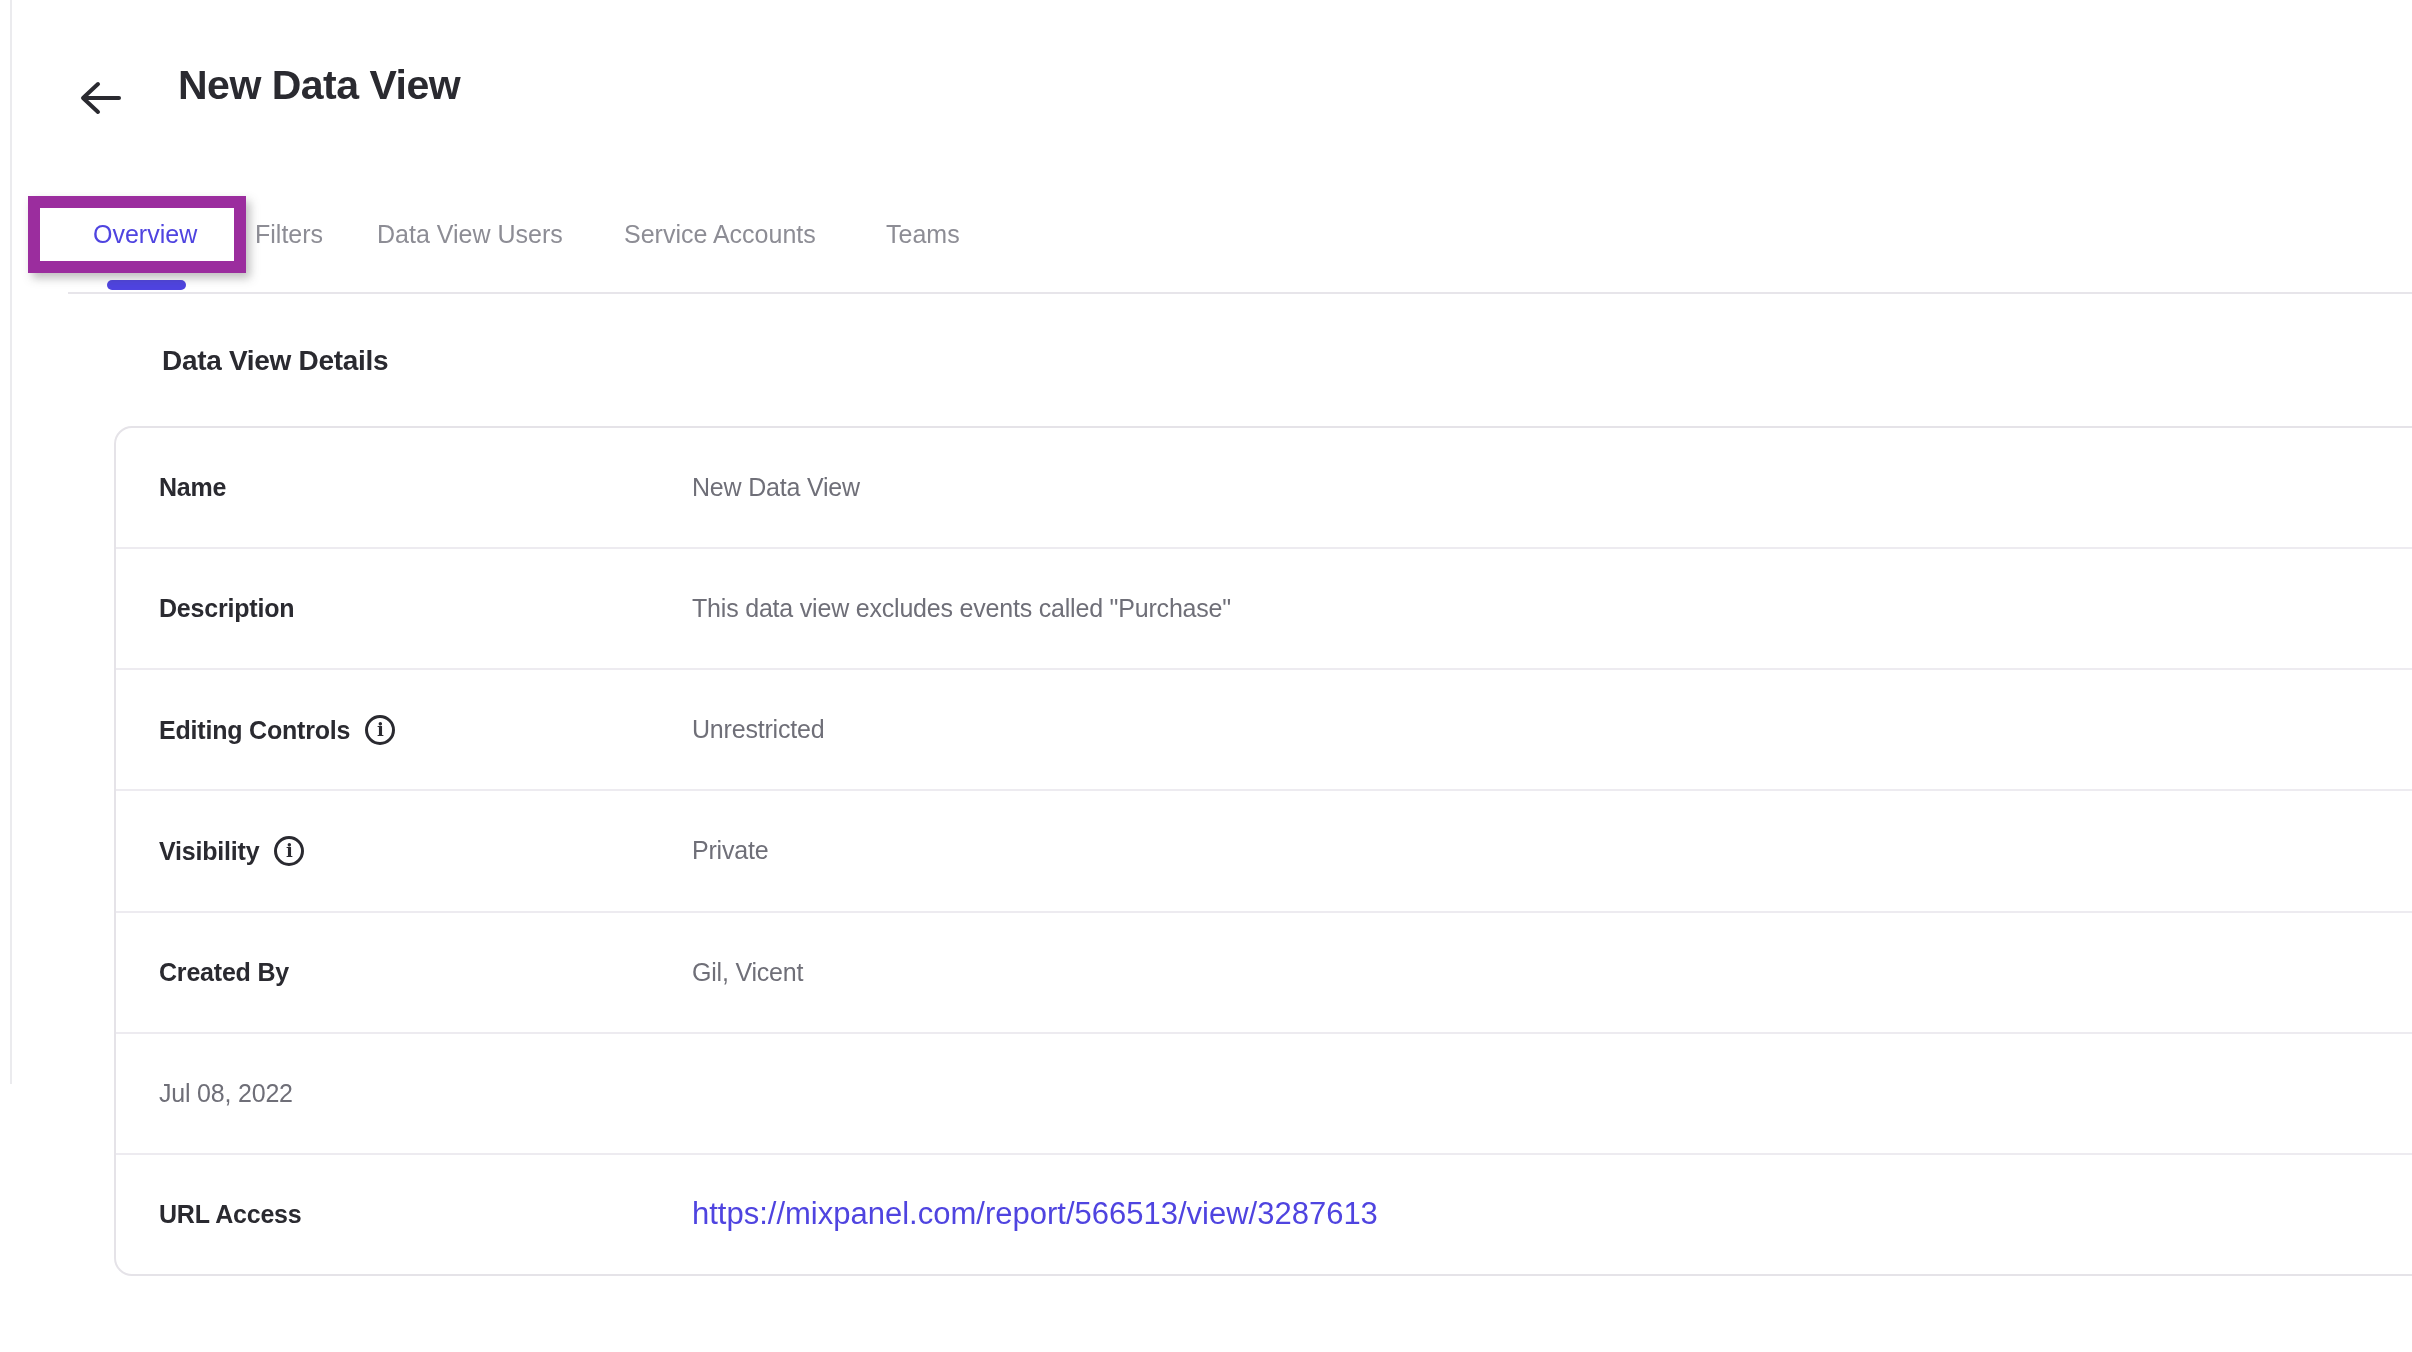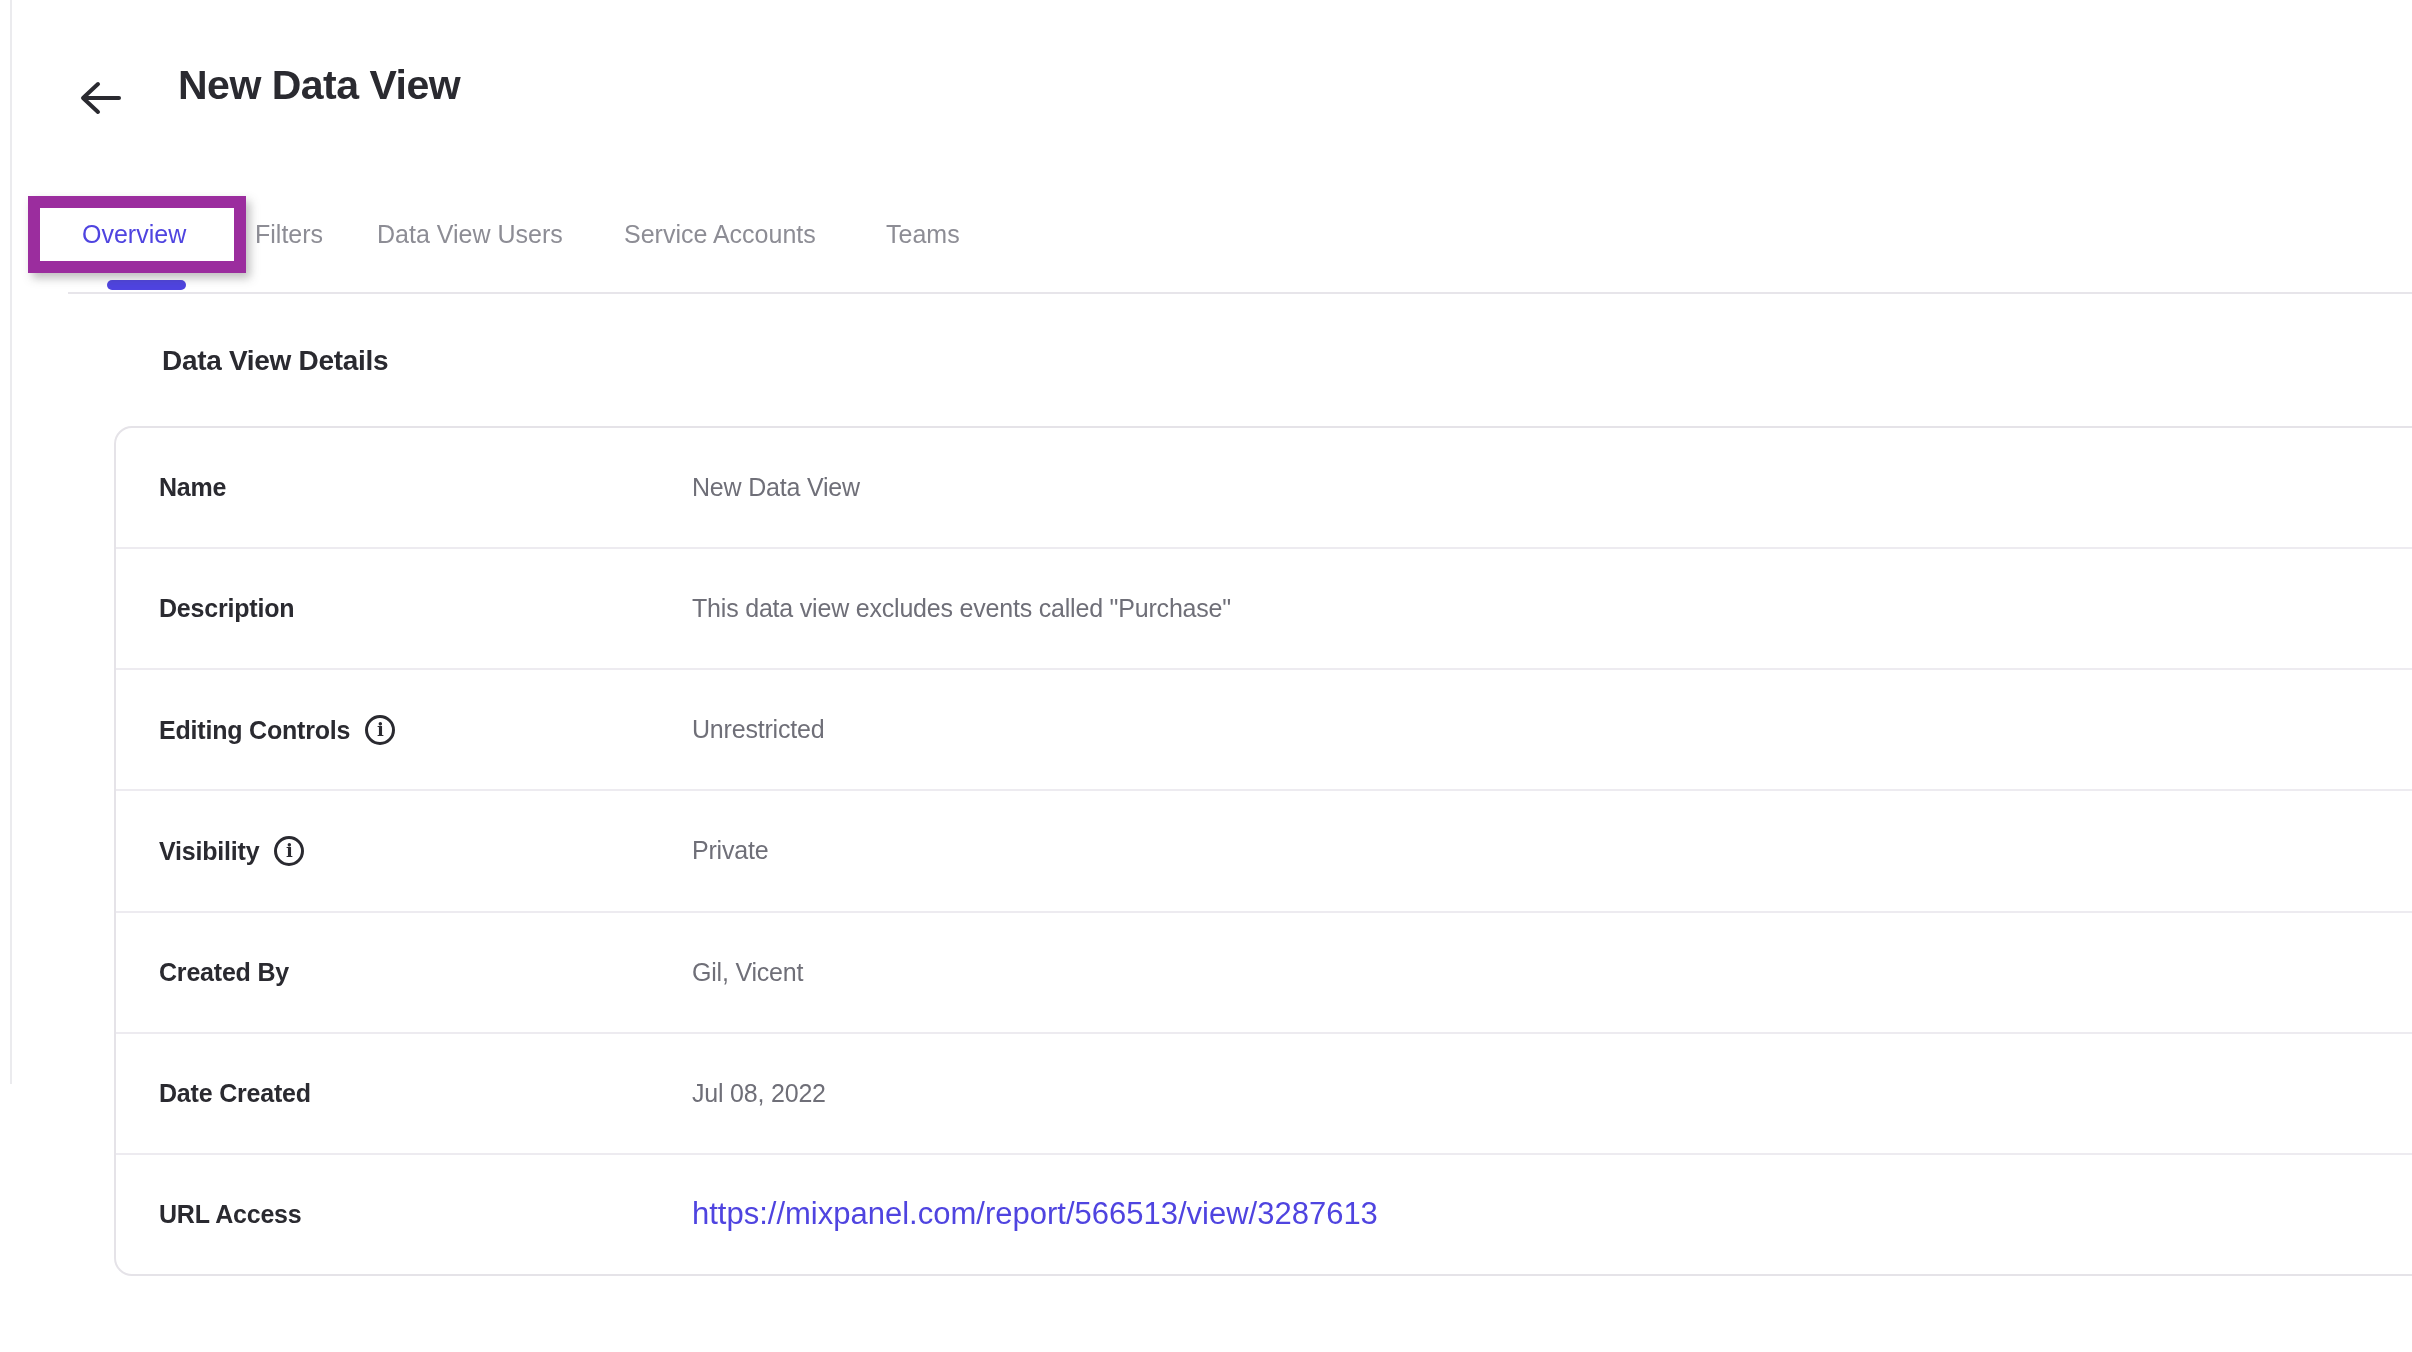--- a/index.html
+++ b/index.html
@@ -26,21 +26,21 @@
     position:absolute; left:178px; top:62px;
     font-size:41px; font-weight:700; color:#2a2a30; letter-spacing:-0.5px;
   }
 
   
   .tab {
     position:absolute; top:220px;
     font-size:25px; color:#8d8d95; cursor:pointer; white-space:nowrap;
   }
   .tab.active { color:#4f44e0; }
-  .tab-overview { left:82px; }
+  .tab-overview { left:93px; }
   .tab-filters { left:255px; }
   .tab-dvu { left:377px; }
   .tab-sa { left:624px; }
   .tab-teams { left:886px; }
 
   .tab-underline {
     position:absolute; left:107px; top:280px; width:79px; height:10px;
     border-radius:6px; background:#4f44e0;
   }
   .tabs-divider {
@@ -151,23 +151,20 @@
     </div>
 
     <div class="detail-row">
       <div class="detail-label">
         <span>Created By</span>
       </div>
       <div class="detail-value">Gil, Vicent</div>
     </div>
 
     <div class="detail-row">
-      <div class="detail-label">
-        <span>Date Created</span>
-      </div>
       <div class="detail-value">Jul 08, 2022</div>
     </div>
 
     <div class="detail-row">
       <div class="detail-label">
         <span>URL Access</span>
       </div>
       <a class="detail-link">https://mixpanel.com/report/566513/view/3287613</a>
     </div>
 

